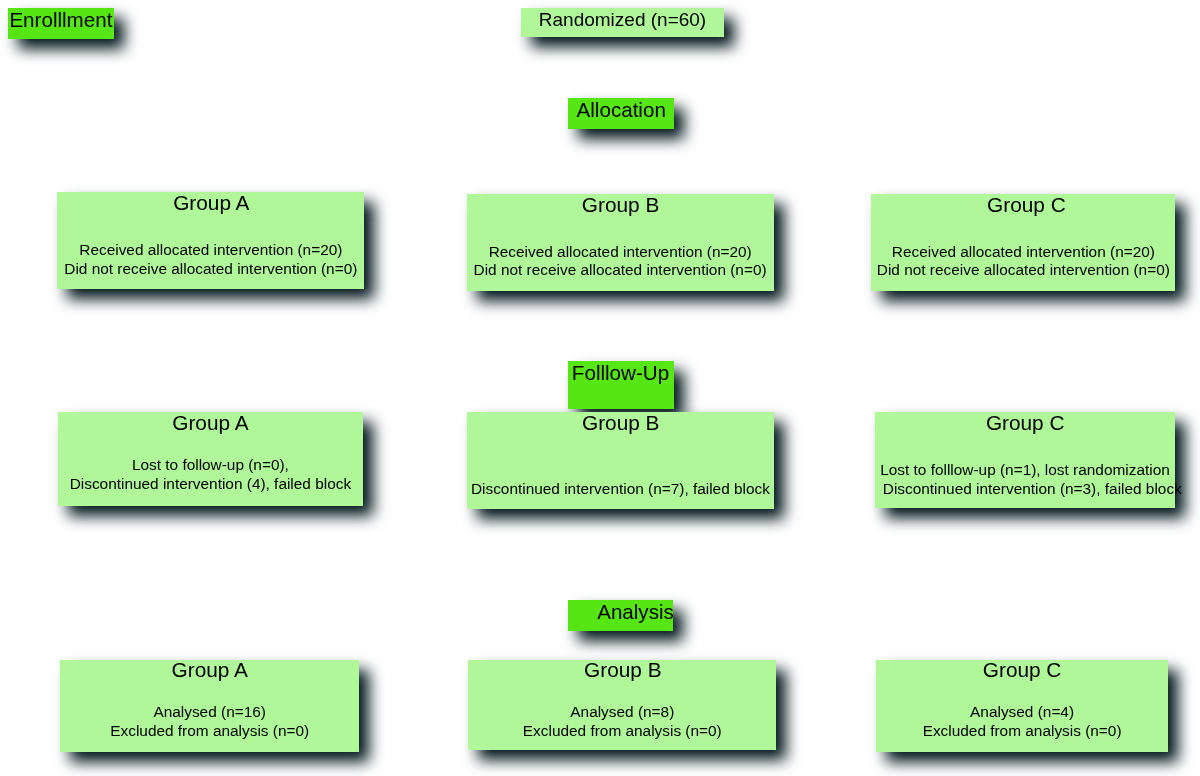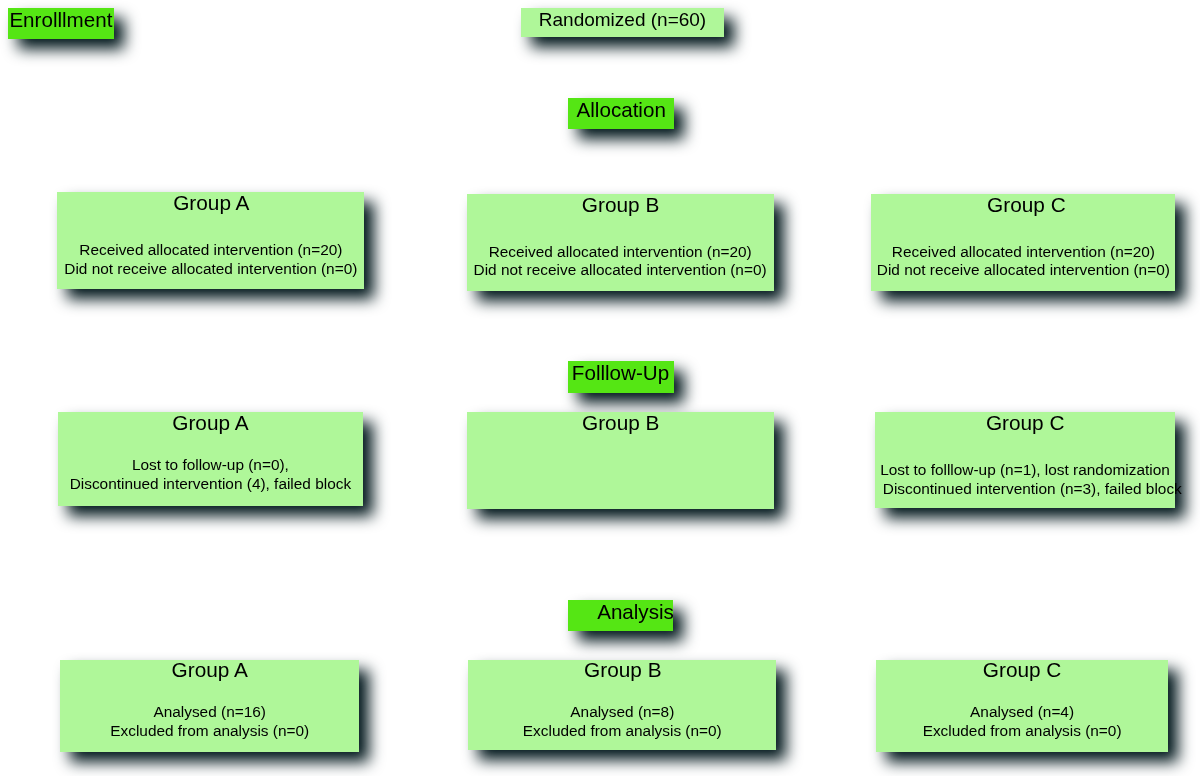--- a/index.html
+++ b/index.html
@@ -101,38 +101,39 @@
   </div>
 
   <div class="box node" style="left:871px; top:194.2px; width:304.2px; height:96.5px;">
     <div class="shadow"></div>
     <div class="fill"></div>
     <span class="txt node-title" style="left:155.4px; top:0.43px;">Group C</span>
     <span class="txt node-body" style="left:152.4px; top:49.86px;">Received allocated intervention (n=20)</span>
     <span class="txt node-body" style="left:152.35px; top:68.26px;">Did not receive allocated intervention (n=0)</span>
   </div>
 
-  <div class="box stage" style="left:567.5px; top:361px; width:106px; height:32px;">
+  <div class="box stage" style="left:567.5px; top:361px; width:106px; height:48px;">
     <div class="shadow"></div>
     <div class="fill"></div>
     <span class="txt stage-label" style="left:53px; top:1.6px;">Folllow-Up</span>
   </div>
 
   <div class="box node" style="left:58px; top:412.2px; width:304.8px; height:93.7px;">
     <div class="shadow"></div>
     <div class="fill"></div>
     <span class="txt node-title" style="left:152.4px; top:0.93px;">Group A</span>
     <span class="txt node-body" style="left:152.4px; top:45.26px;">Lost to follow-up (n=0),</span>
     <span class="txt node-body" style="left:152.4px; top:63.96px;">Discontinued intervention (4), failed block</span>
   </div>
 
   <div class="box node" style="left:467px; top:412.2px; width:307px; height:97.3px;">
     <div class="shadow"></div>
     <div class="fill"></div>
     <span class="txt node-title" style="left:153.7px; top:0.93px;">Group B</span>
+    <span class="txt node-body" style="left:153.45px; top:68.56px;">Discontinued intervention (n=7), failed block</span>
   </div>
 
   <div class="box node" style="left:875.3px; top:412.4px; width:299.7px; height:95.5px;">
     <div class="shadow"></div>
     <div class="fill"></div>
     <span class="txt node-title" style="left:149.9px; top:0.73px;">Group C</span>
     <span class="txt node-body" style="left:149.7px; top:50.06px;">Lost to folllow-up (n=1), lost randomization</span>
     <span class="txt node-body" style="left:149px; top:68.36px;margin-left:8px;">Discontinued intervention (n=3), failed block</span>
   </div>
 

